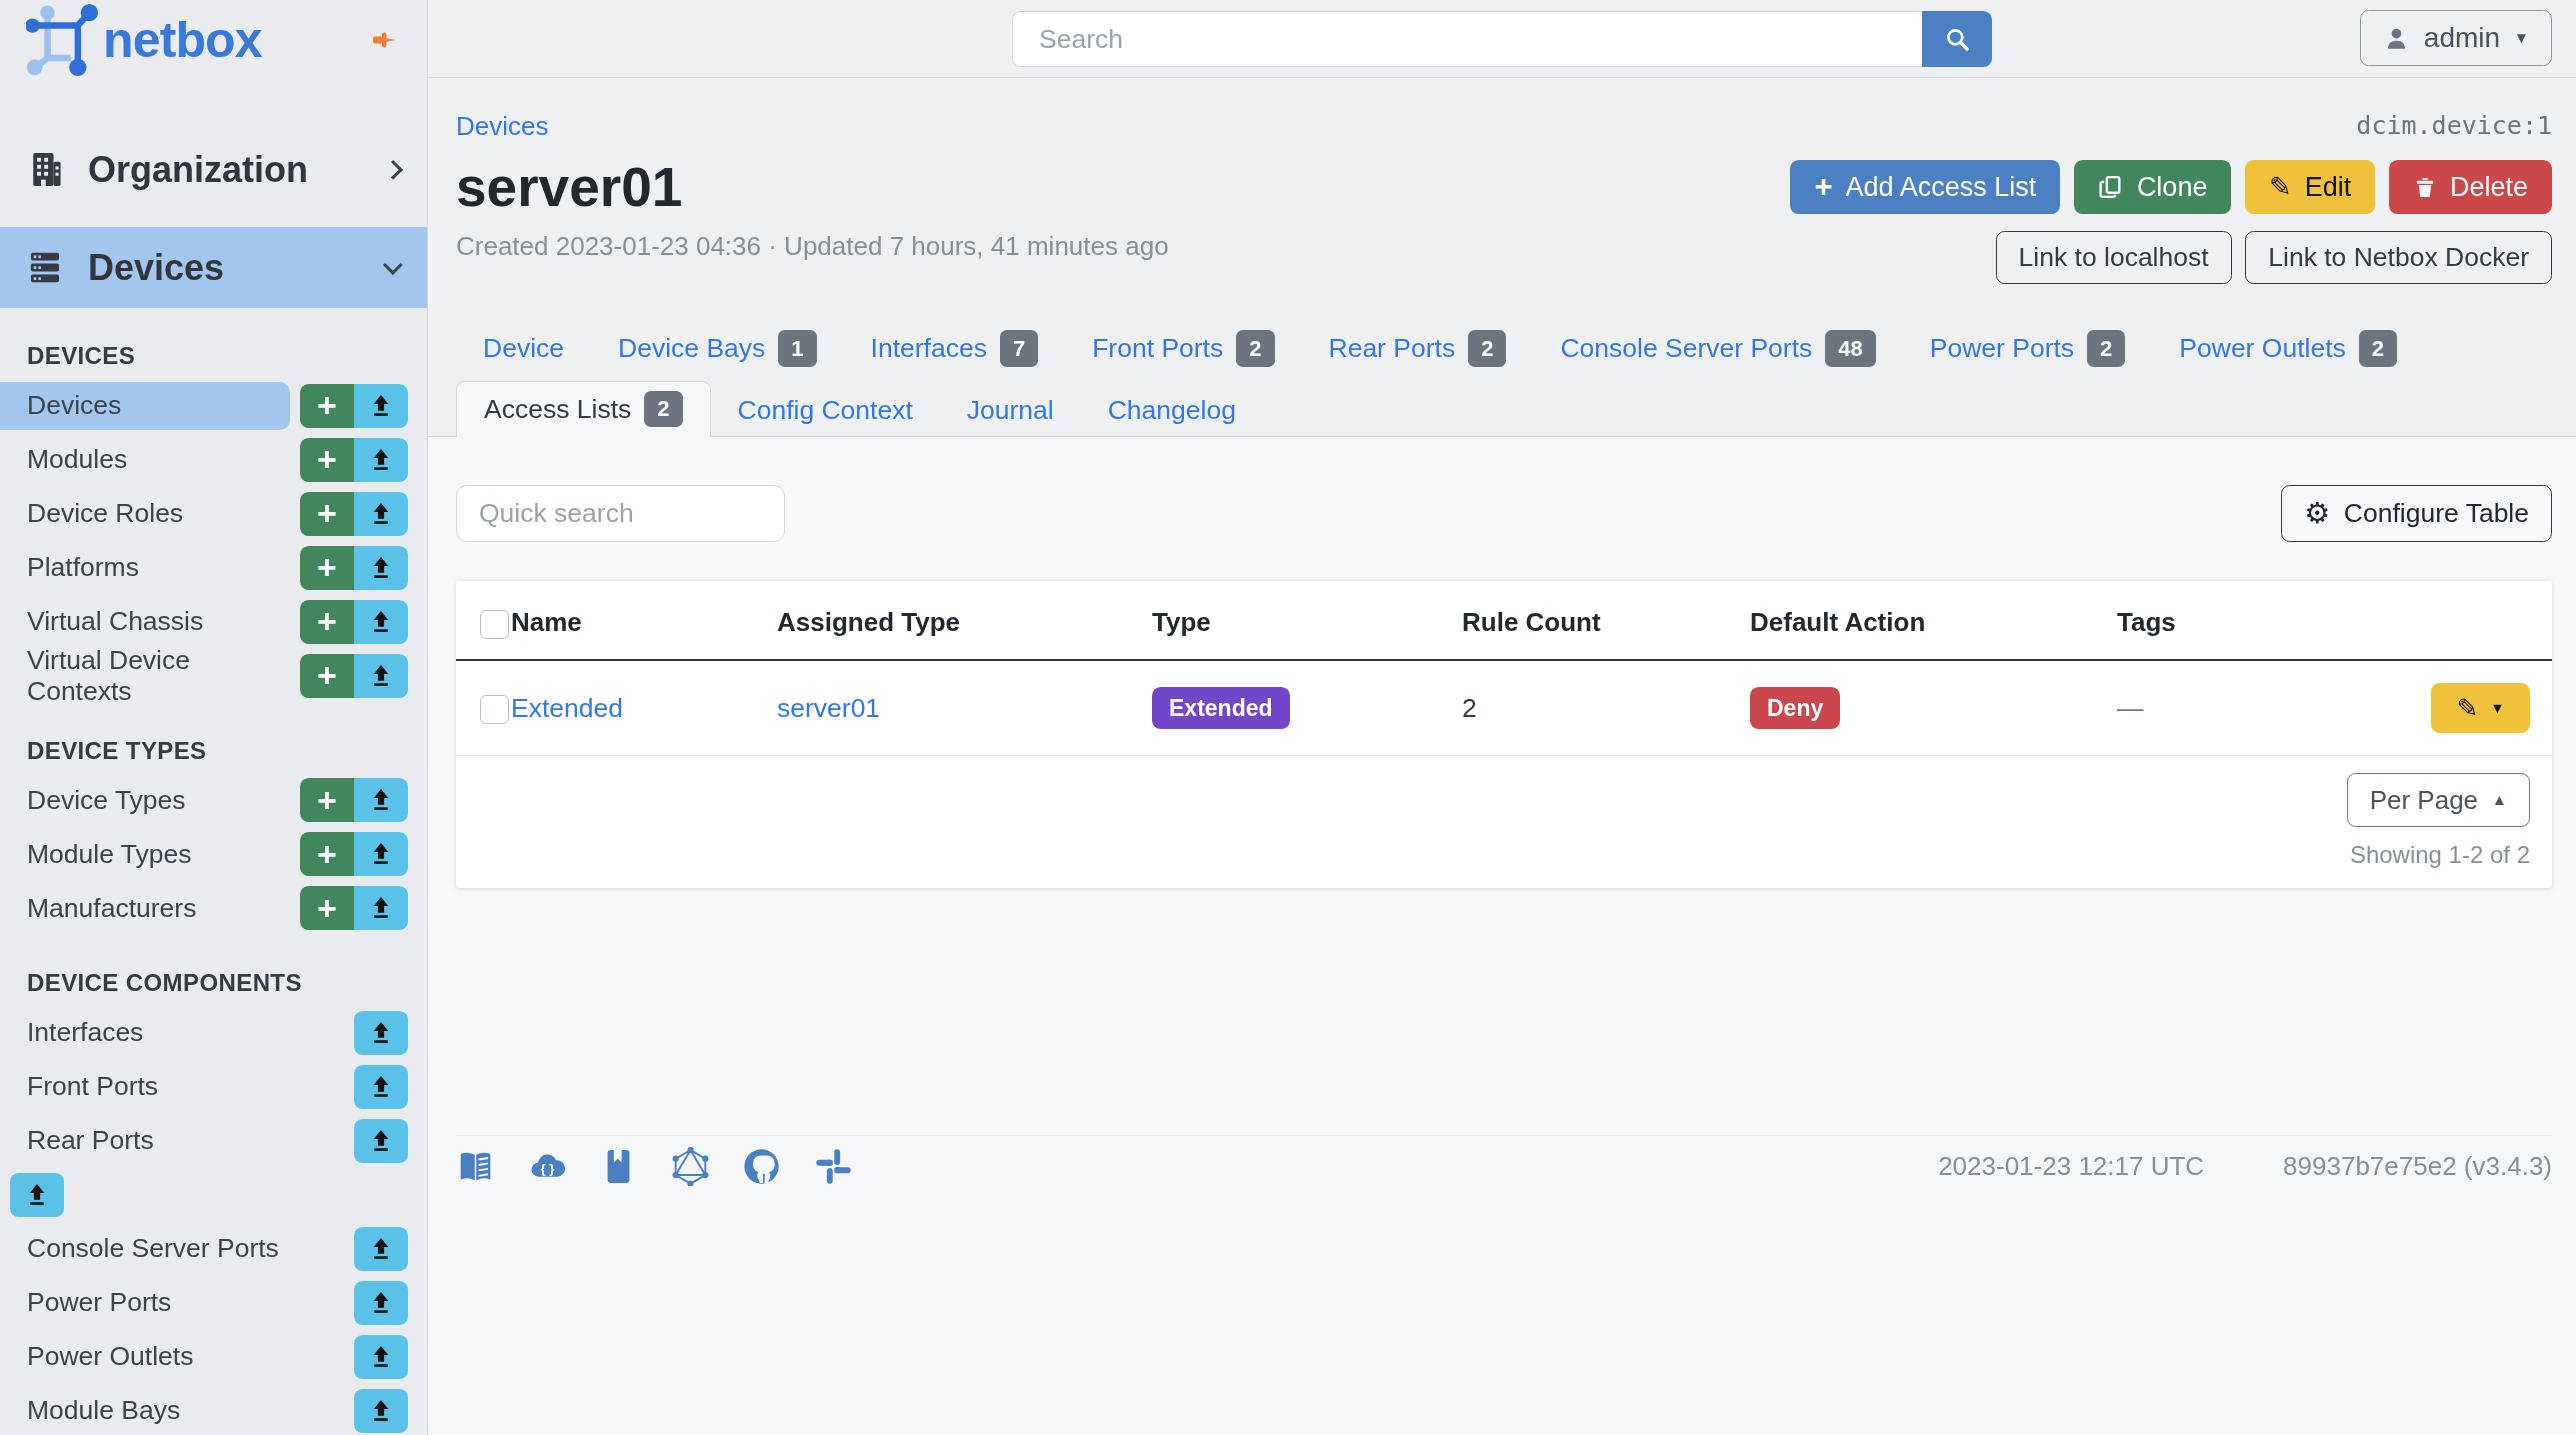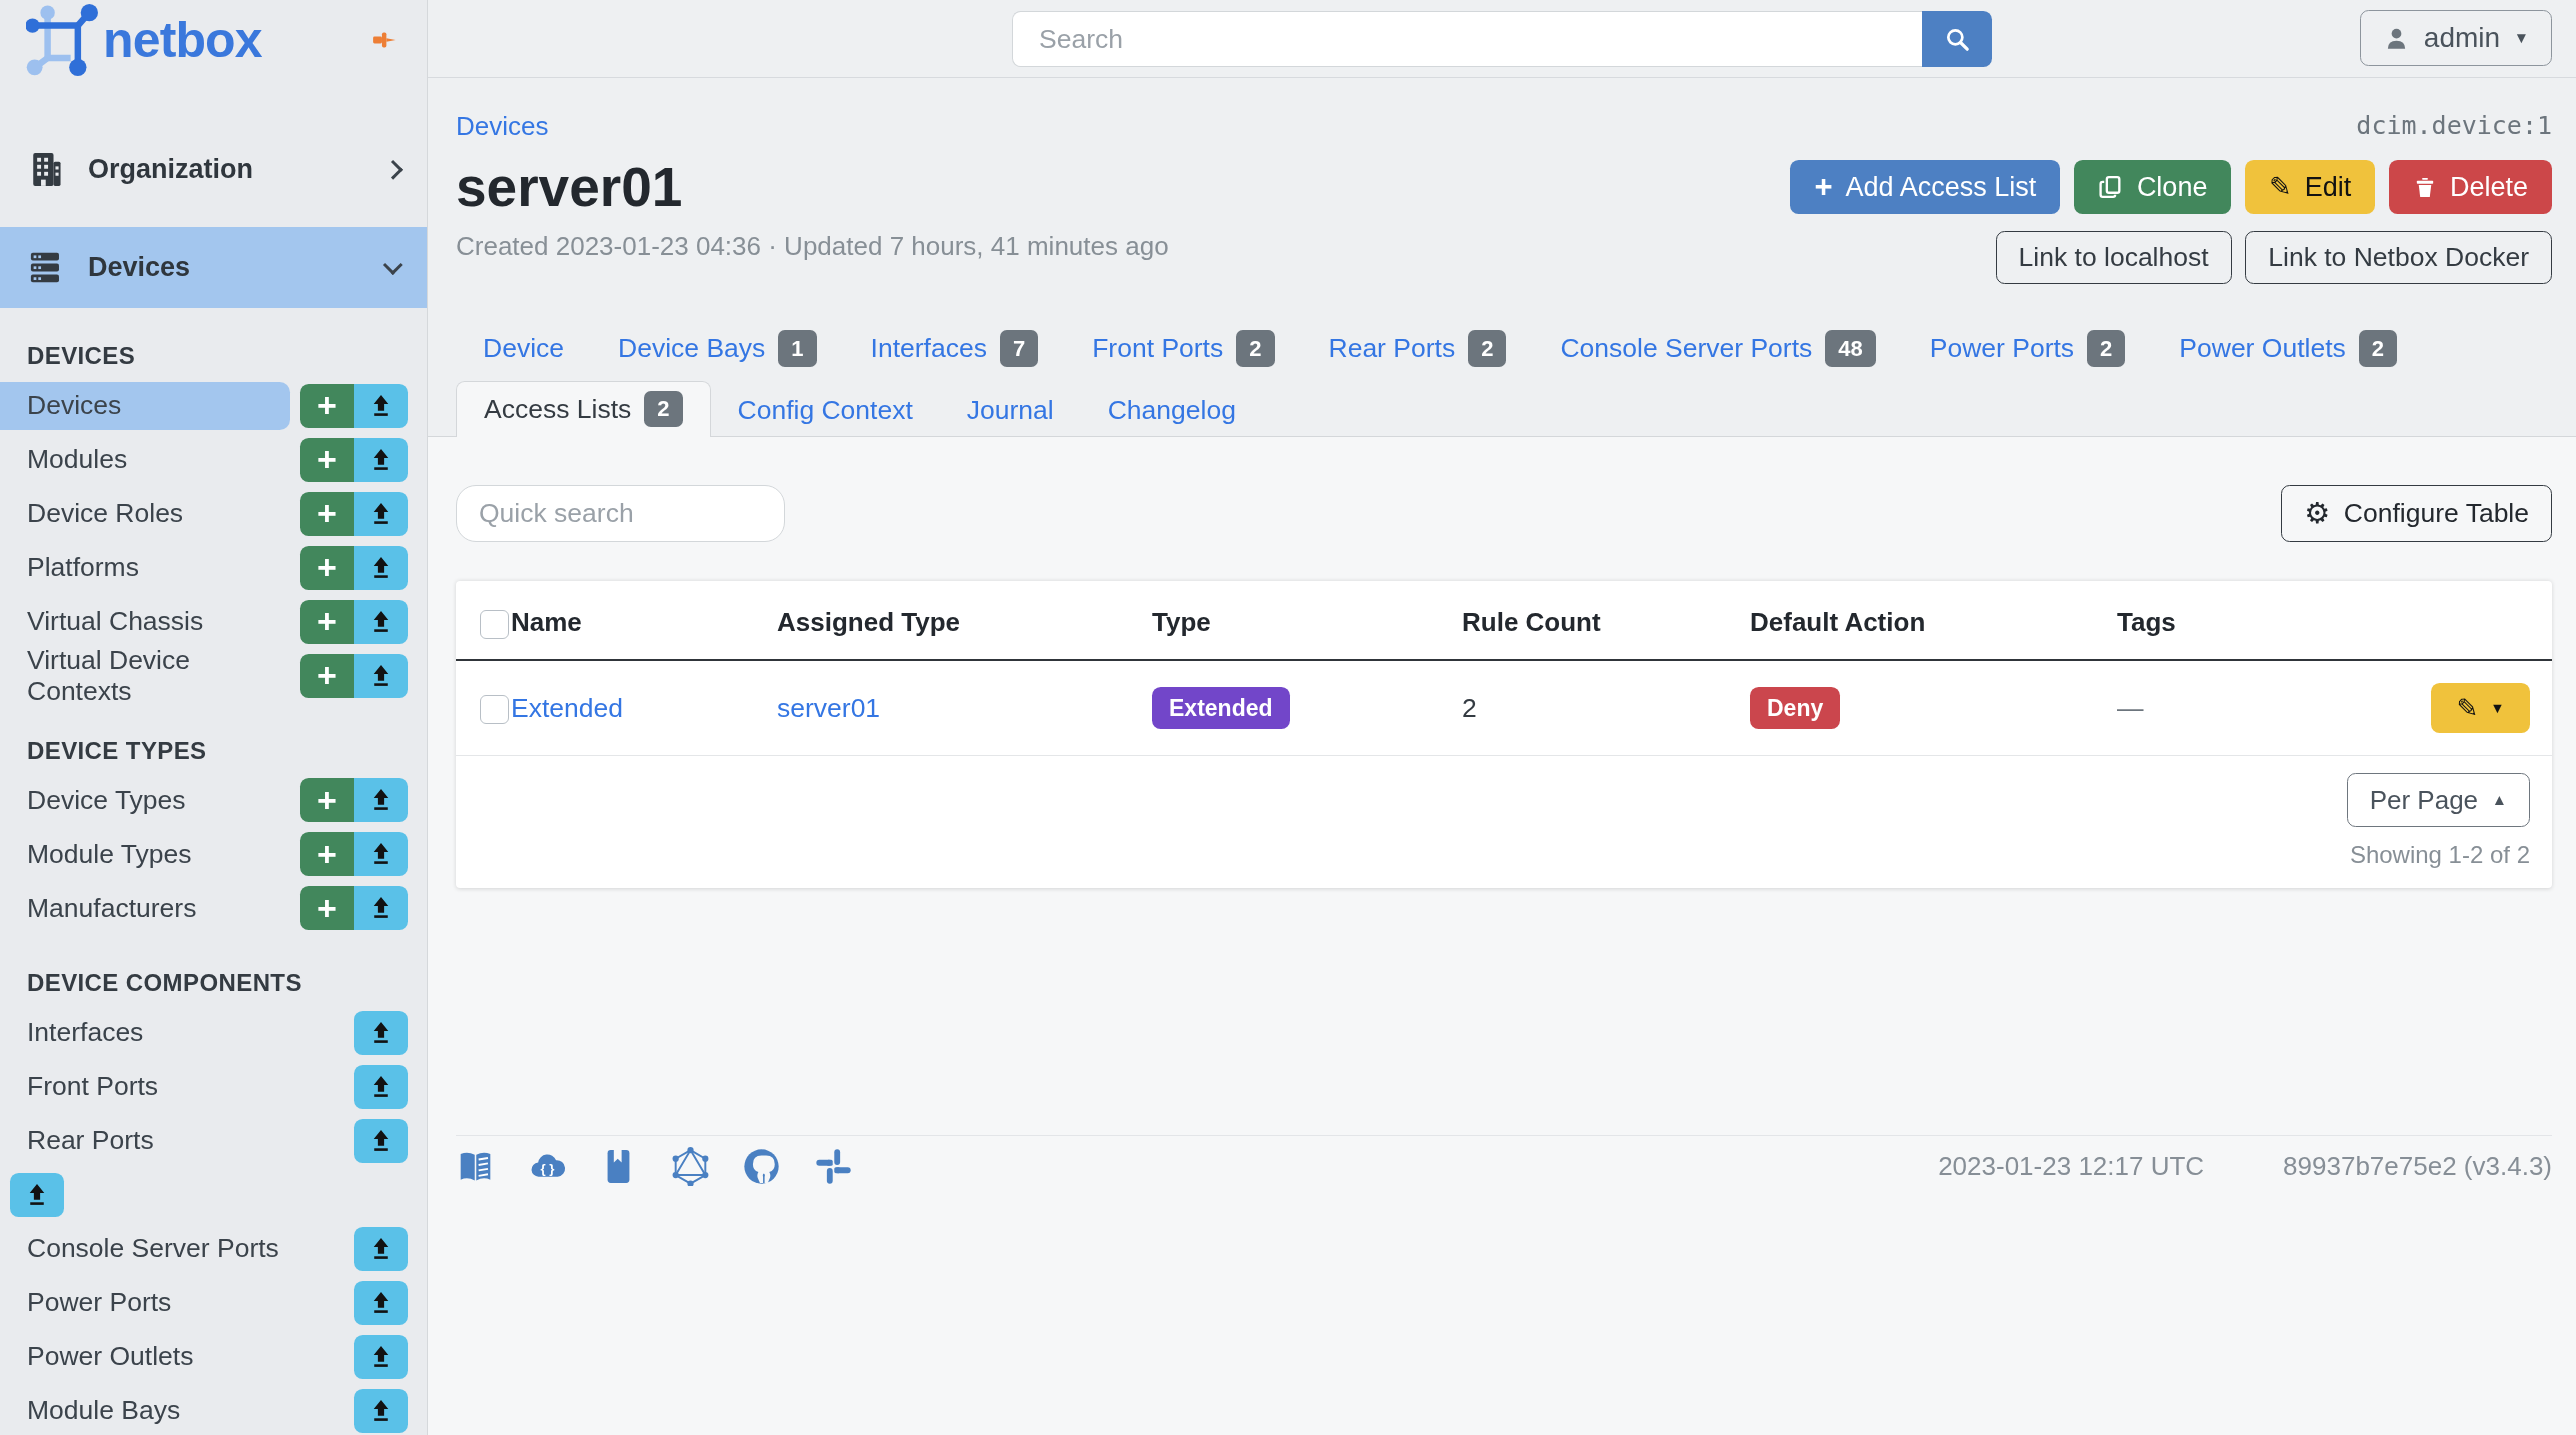--- a/index.html
+++ b/index.html
@@ -7,21 +7,21 @@
     font-family:"Liberation Sans",sans-serif; background:#f6f7f8; color:#343b42; }
 
   
   .sidebar { position:fixed; left:0; top:0; width:428px; height:1435px;
     background:#e9ebee; border-right:0.9px solid #d5d8db; overflow:hidden; z-index:5; }
   .logo-row { display:flex; align-items:center; height:79px; padding:0 26px; }
   .logo-mark { width:72px; height:72px; }
   .logo-text { font-size:50px; font-weight:700; color:#3a78dc; letter-spacing:-0.9px; margin-left:5.1px; }
   .pin-btn { margin-left:auto; width:34px; height:34px; }
   .nav-section { display:flex; align-items:center; height:81px; padding:0 27px;
-    font-size:27px; font-weight:700; color:#2f363d; cursor:pointer; }
+    font-size:36px; font-weight:700; color:#2f363d; cursor:pointer; }
   .nav-section.first { margin-top:50px; }
   .nav-section.devices { margin-top:17px; background:#a3c6ee; }
   .nav-section .sec-icon { width:39px; height:39px; margin-right:22px; }
   .chev { width:13.7px; height:13.7px; border-right:3.4px solid #3b434b; border-bottom:3.4px solid #3b434b;
     margin-left:auto; }
   .chev.right { transform:rotate(-45deg); }
   .chev.down  { transform:rotate(45deg); margin-top:-5.1px; }
   .group-title { margin:34px 27px 8.6px; font-size:24px; font-weight:700; color:#343b42; letter-spacing:0.4px; }
   .side-item { display:flex; align-items:center; height:54px; padding-right:19px; }
   .item-label { flex:1; display:flex; align-items:center; height:48px; padding-left:27px;
@@ -78,21 +78,21 @@
   .tab-row.r1 { margin-bottom:6.8px; }
   .tab { height:51px; padding:0 27px; display:inline-flex; align-items:center; gap:13px;
     font-size:26.5px; color:#3476e3; cursor:pointer; white-space:nowrap; }
   .tab .badge { background:#6c757d; color:#fff; border-radius:6.8px; padding:5.1px 13px;
     font-size:22px; font-weight:700; }
   .tab.active { background:#f6f7f8; border:0.9px solid #d4d7da; border-bottom:none;
     border-radius:8.6px 8.6px 0 0; color:#343b42; height:56px; margin-bottom:-0.9px; position:relative; }
 
   .pane { background:#f6f7f8; flex:1; padding:48px 24px 0 28px; position:relative; }
   .controls { display:flex; justify-content:space-between; align-items:center; }
-  .quick-search { width:329px; height:57px; border:0.9px solid #d3d7da; border-radius:20px;
+  .quick-search { width:329px; height:57px; border:0.9px solid #d3d7da; border-radius:11px;
     background:#fff; padding:0 22px; font-size:26.5px; color:#343b42; outline:none;
     font-family:"Liberation Sans",sans-serif; }
   .quick-search::placeholder { color:#9aa1a8; }
   .configure-btn { height:57px; padding:0 22px; border:1.7px solid #343b42; border-radius:8.6px;
     font-size:26.5px; color:#23282e; display:inline-flex; align-items:center; gap:13.7px;
     background:transparent; cursor:pointer; }
   .gear { font-size:29px; line-height:1; }
 
   .card { background:#fff; border-radius:4px; box-shadow:0 0.9px 4.3px rgba(0,0,0,.14);
     margin-top:39px; padding-bottom:12px; }

